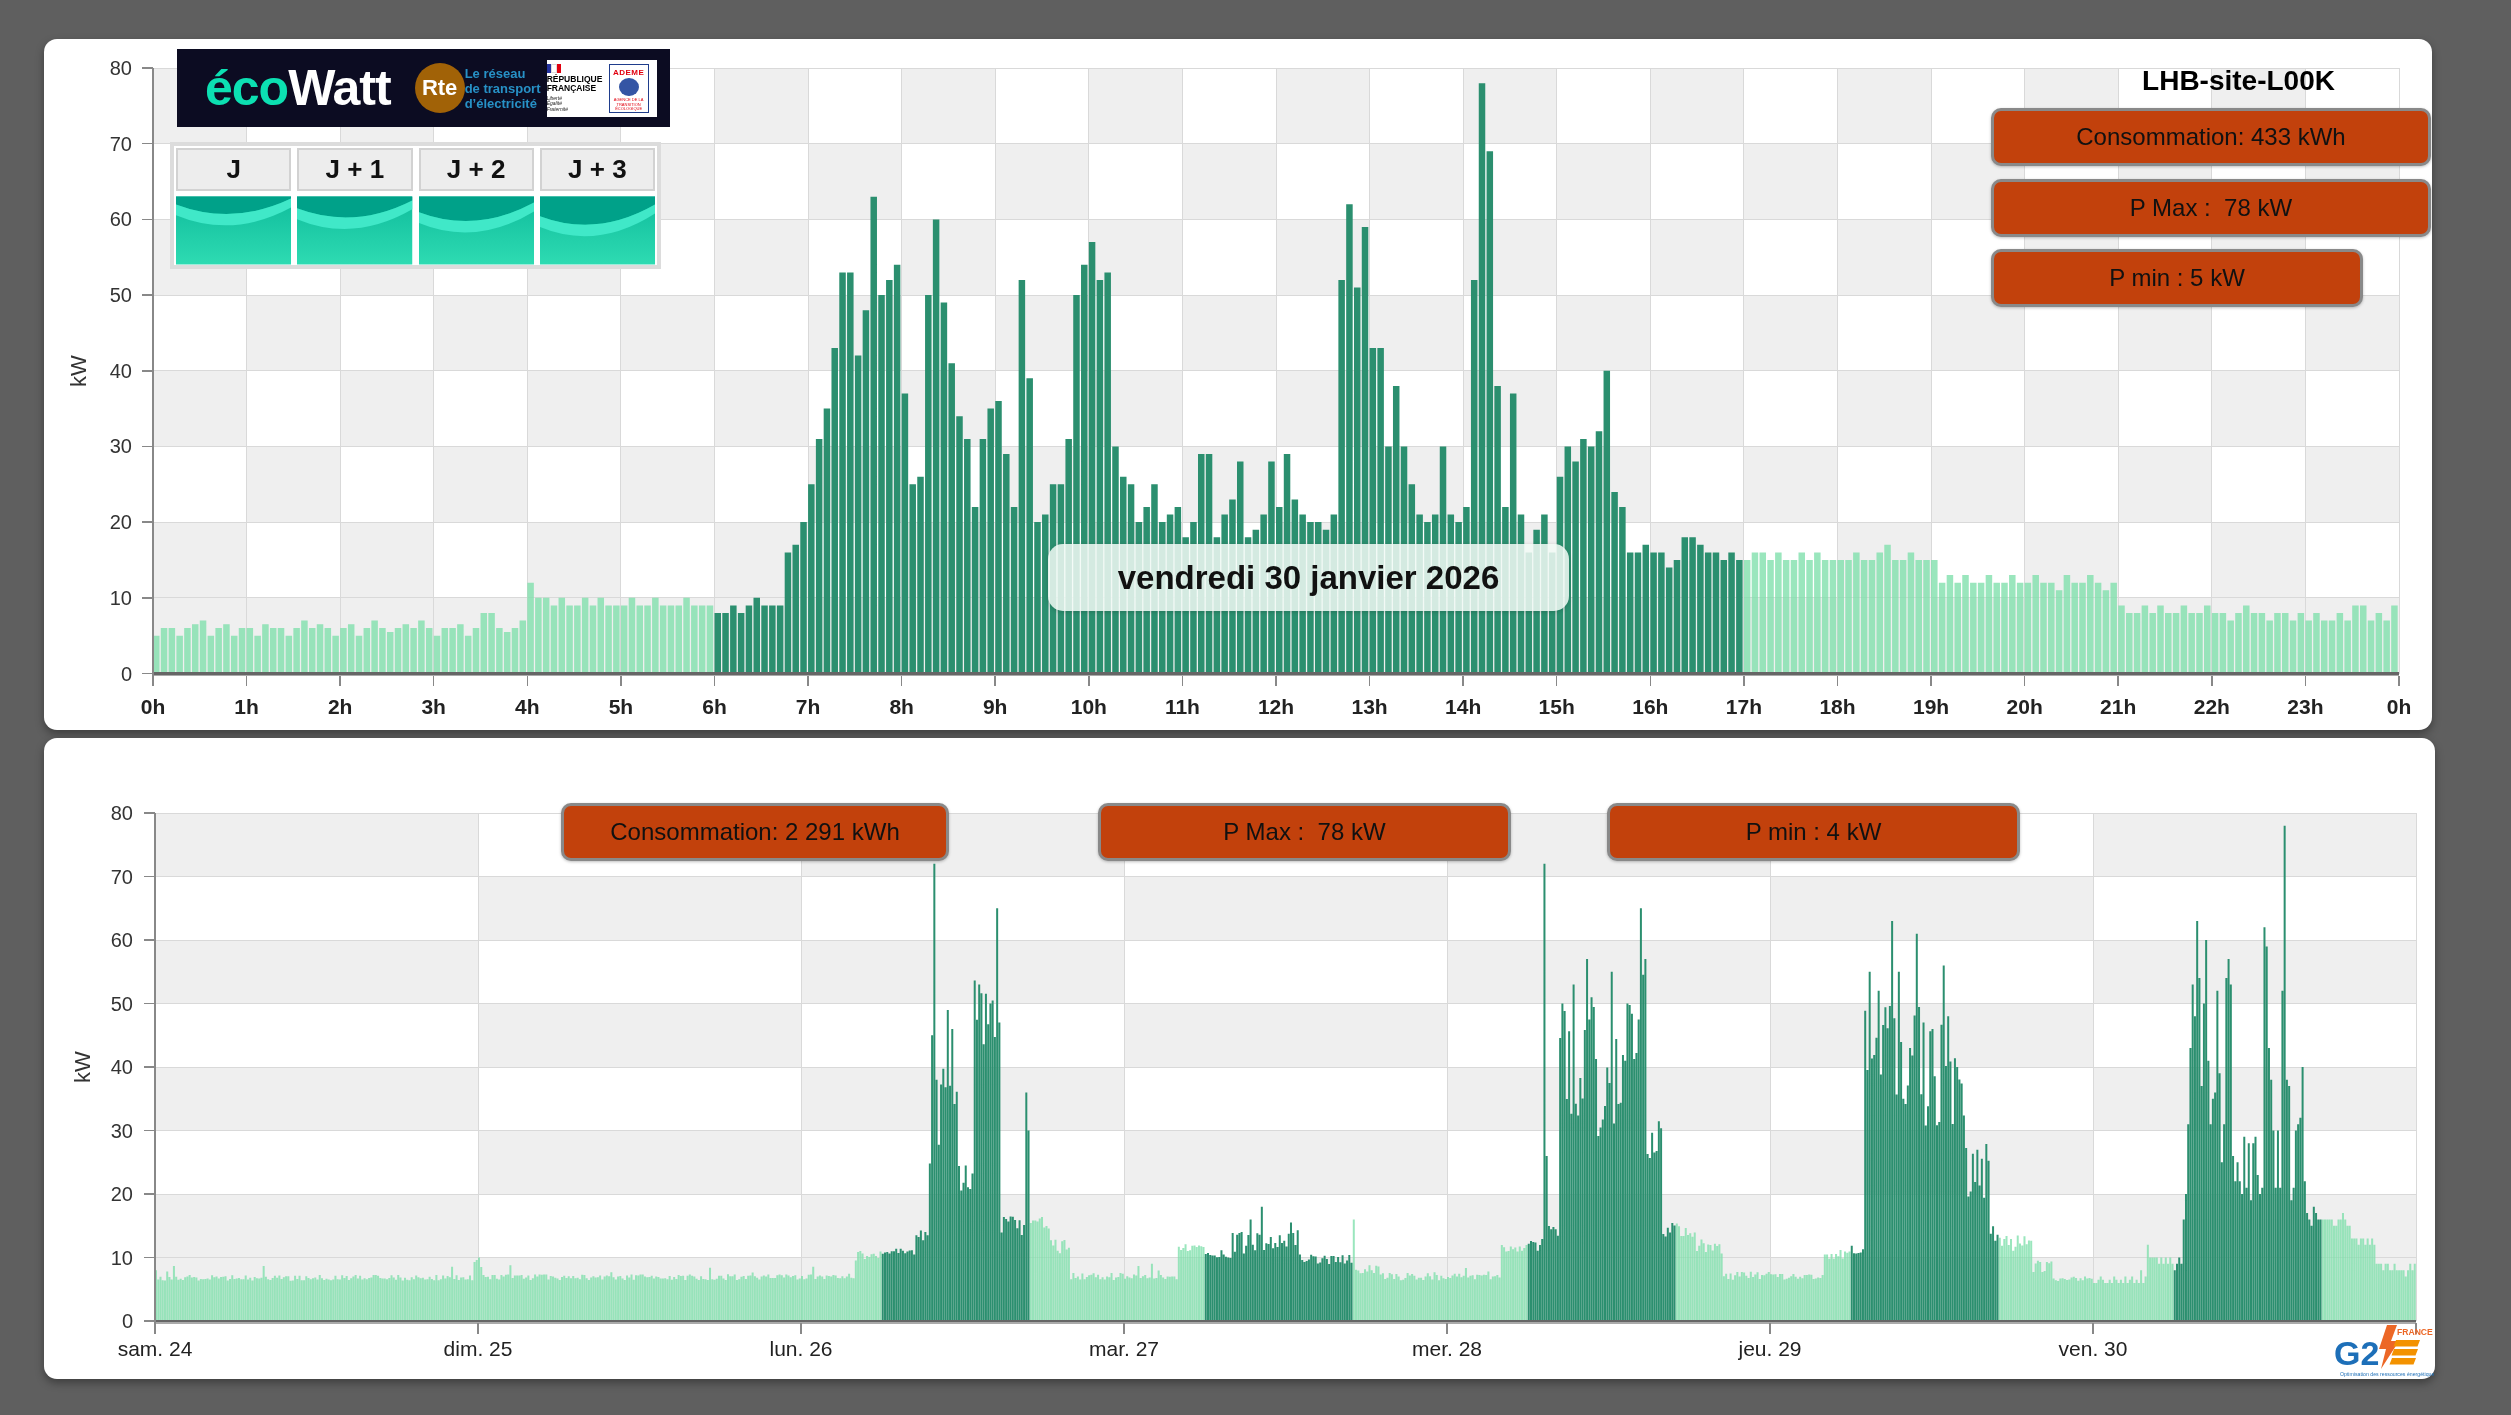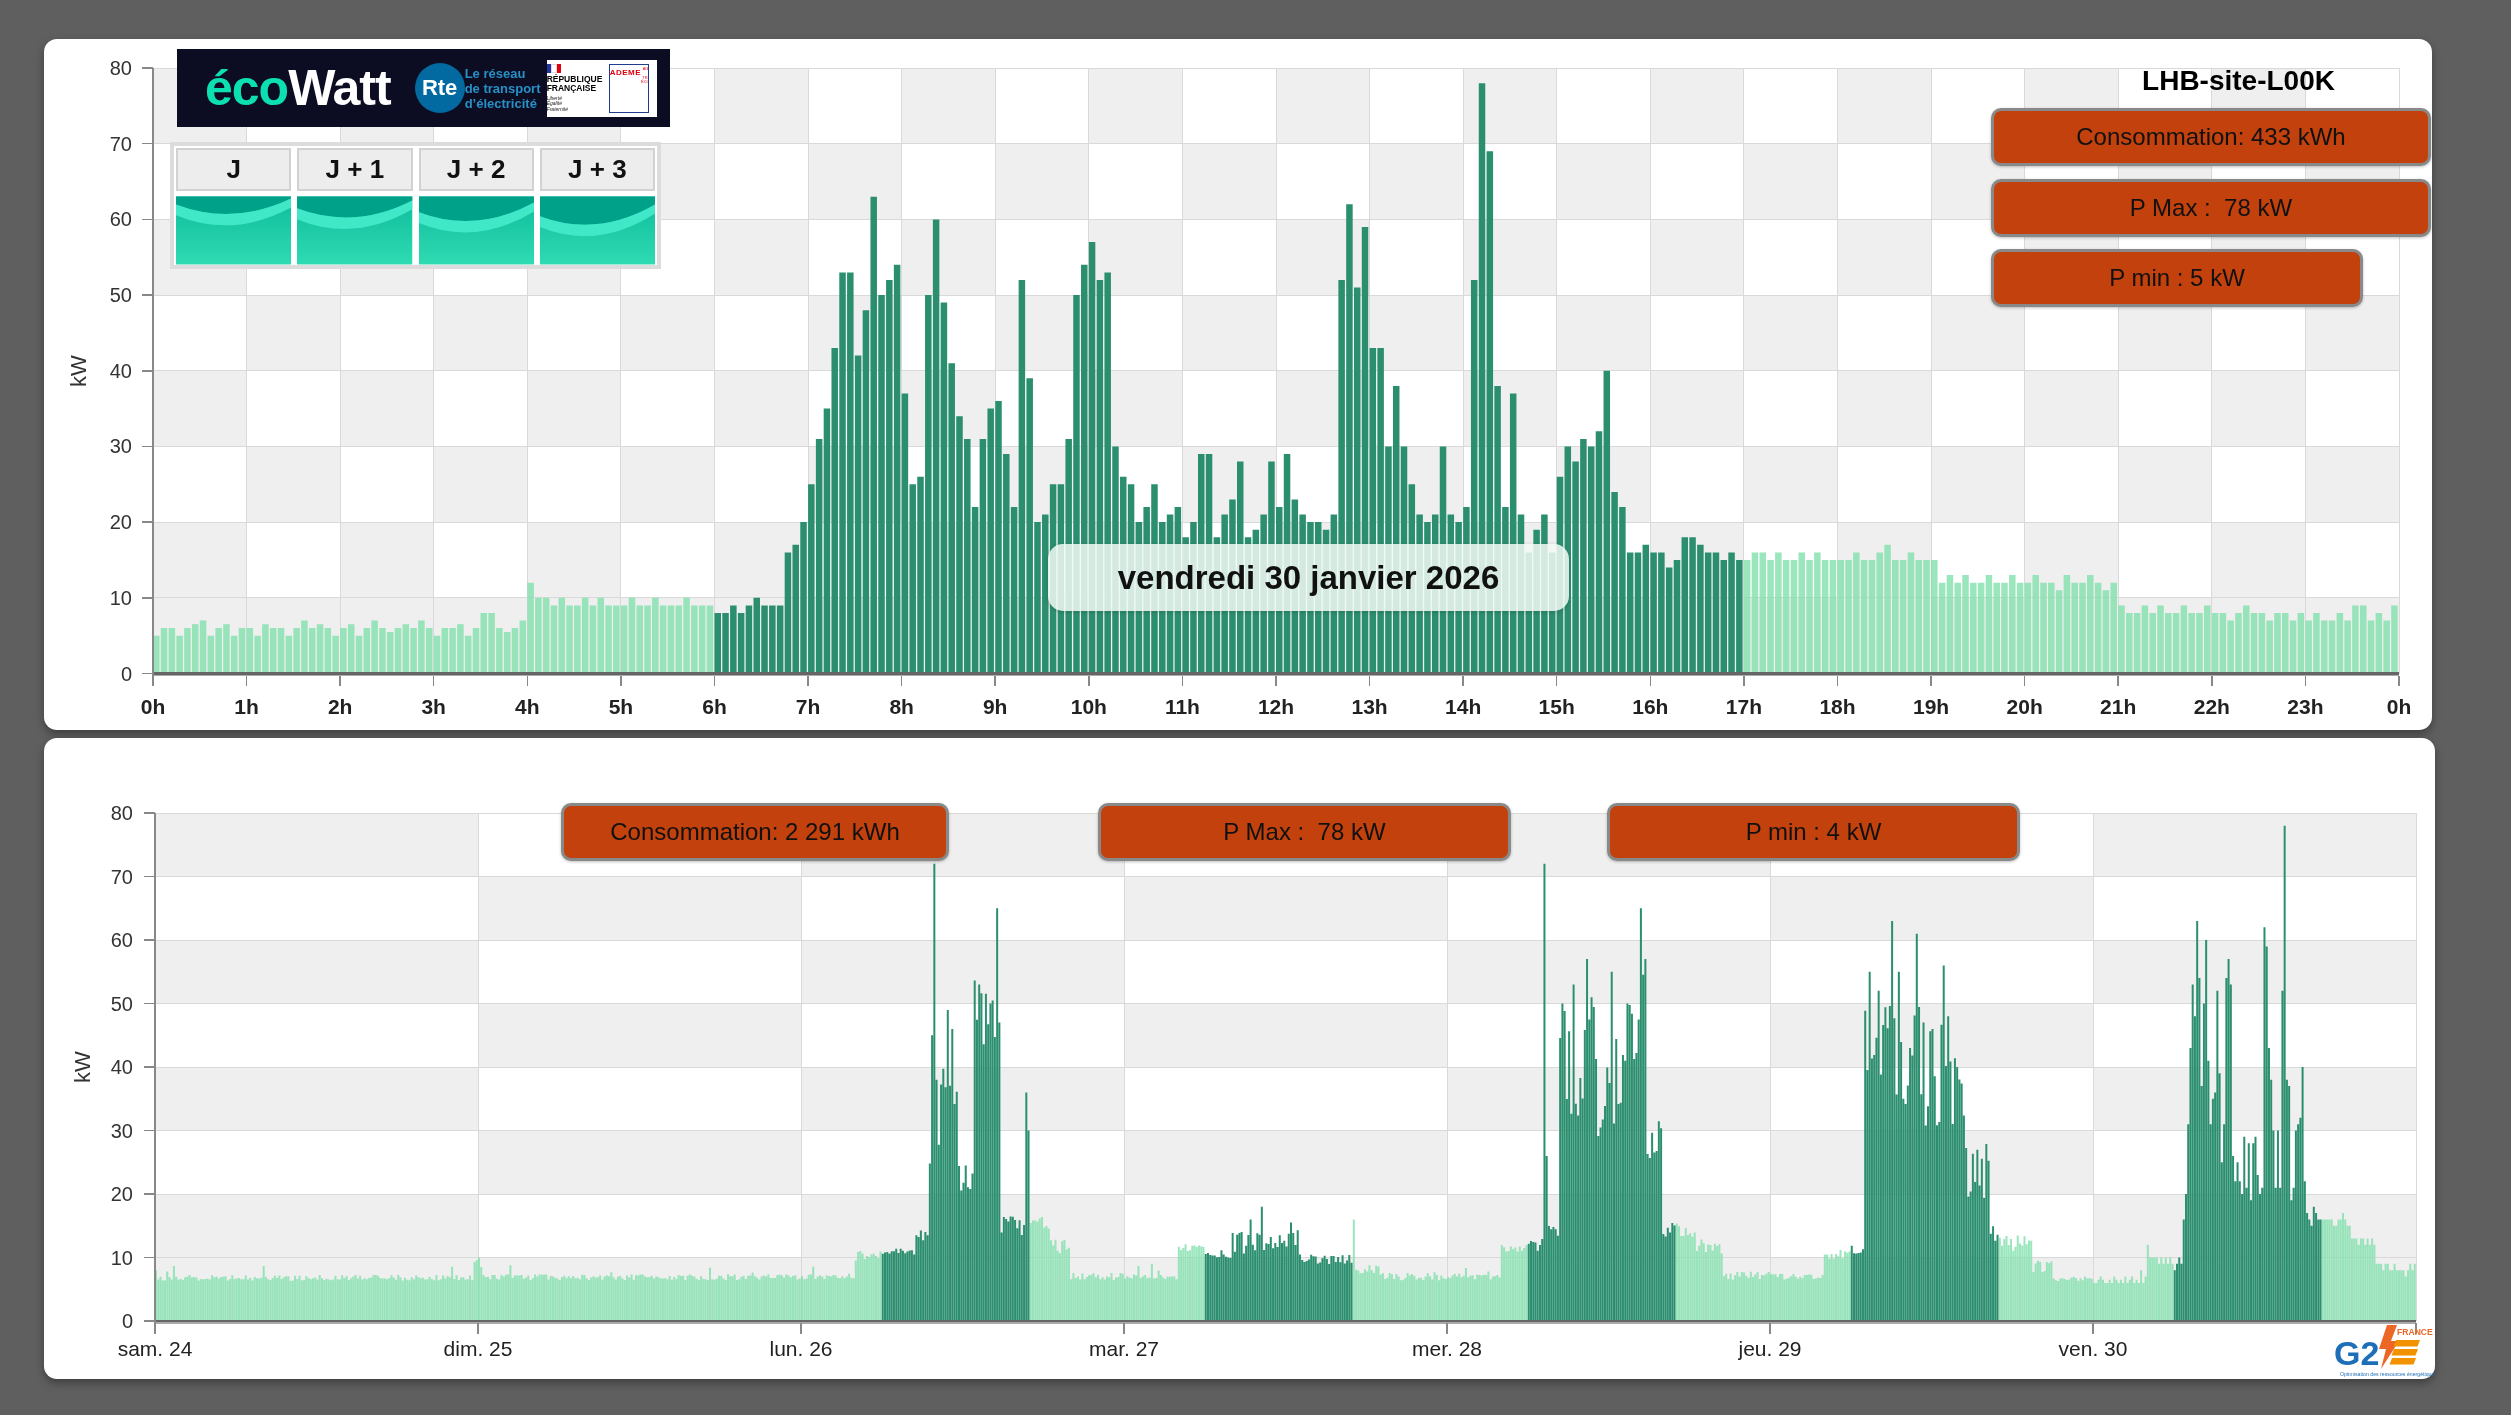--- a/index.html
+++ b/index.html
@@ -6,26 +6,26 @@
 .panel{position:absolute;background:#fff;border-radius:13px;box-shadow:0 4px 8px rgba(0,0,0,0.35)}
 #p1{left:44px;top:39px;width:2388px;height:691px}
 #p2{left:44px;top:738px;width:2391px;height:641px}
 .ibox{position:absolute;background:#c2410c;border:3px solid #898989;border-radius:10px;
  display:flex;align-items:center;justify-content:center;font-size:24px;color:#111;
  box-shadow:0 1px 3px rgba(0,0,0,0.25)}
 .banner{position:absolute;left:177px;top:49px;width:493px;height:78px;background:#0c0c22;
  display:flex;align-items:center}
 .ew{font-size:50px;font-weight:bold;color:#fff;letter-spacing:-1px;margin-left:28px}
 .ew b{color:#0ce0b2;font-weight:bold}
-.rtec{width:50px;height:50px;border-radius:50%;background:#0369a1;color:#fff;display:flex;
+.rtec{width:50px;height:50px;border-radius:50%;background:#a16207;color:#fff;display:flex;
  align-items:center;justify-content:center;font-size:22px;font-weight:bold;margin-left:24px;flex:none}
 .rtetxt{color:#2791c6;font-size:13px;line-height:15px;font-weight:600;width:78px}
 .rfcard{margin-left:4px;width:110px;height:57px;background:#fff;display:flex;align-items:center;flex:none}
 .rf1{font-size:8.5px;font-weight:bold;color:#000;line-height:9.5px}
-.adem{width:40px;height:49px;border:1.5px solid #1f3d8c;display:flex;flex-direction:row;
+.adem{width:40px;height:49px;border:1.5px solid #1f3d8c;display:flex;flex-direction:column;align-items:center;
  background:#fff;flex:none;overflow:hidden}
 .jwrap{position:absolute;left:170px;top:142px;width:491px;height:127px;border:4px solid #dcdcdc;
  background:#fff}
 .jrow{display:flex;gap:6px;padding:2px 2px;height:47px}
 .jbtn{flex:1;background:#ededed;border:2px solid #d2d2d2;display:flex;align-items:center;
  justify-content:center;font-size:26px;font-weight:bold;color:#111}
 .trow{display:flex;gap:6px;padding:3px 2px}
 .lhb{position:absolute;left:1895px;top:65px;width:440px;text-align:right;font-size:28px;
  font-weight:bold;color:#000}
 .datelbl{position:absolute;left:1048px;top:544px;width:521px;height:67px;background:rgba(242,250,246,0.85);

